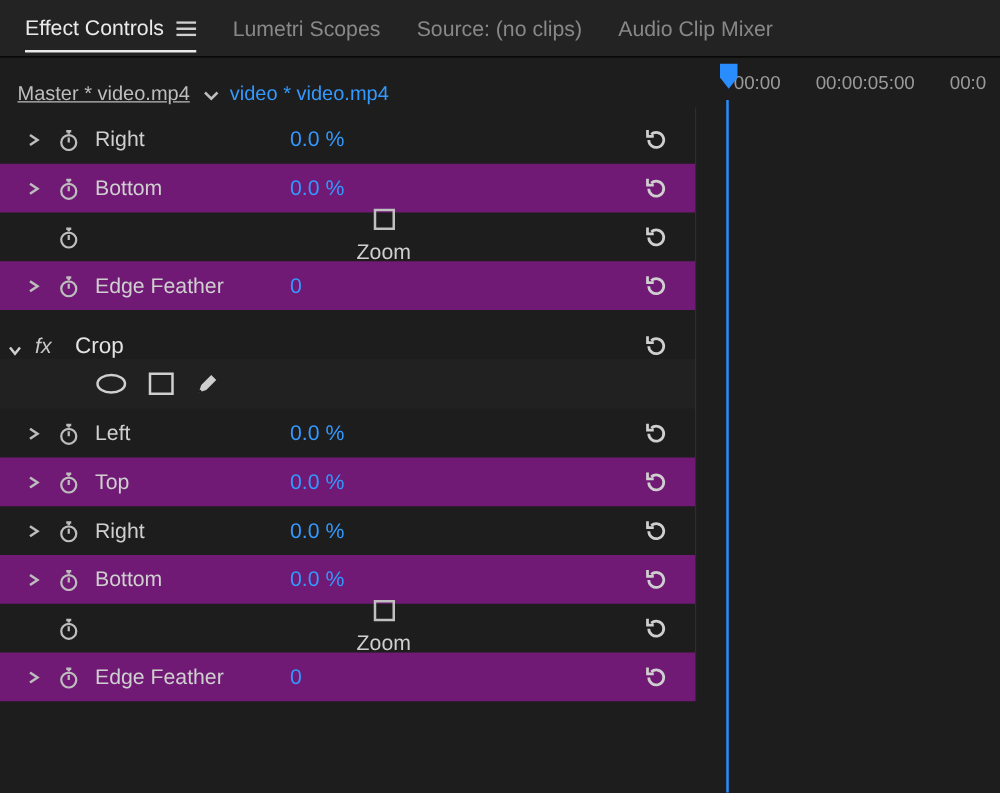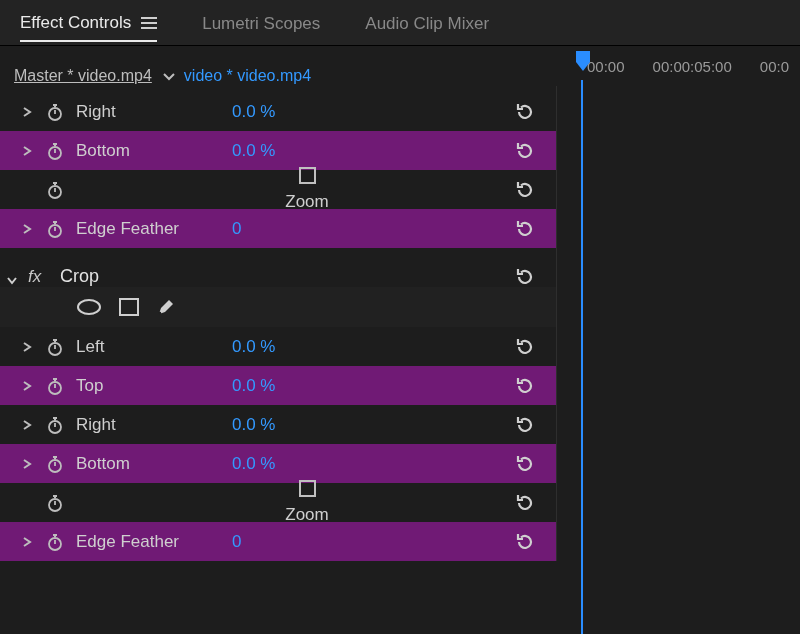--- a/index.html
+++ b/index.html
@@ -11,21 +11,21 @@
     font-size: 15px;
     color: #c8c8c8;
     overflow: hidden;
     position: relative;
   }
 
   
   .top-tabs {
     display: flex;
     align-items: center;
-    gap: 45px;
+    gap: 29px;
     padding: 10px 20px 0 20px;
     height: 46px;
     background: #232323;
     border-bottom: 1px solid #000;
   }
   .top-tab {
     color: #888;
     font-size: 17px;
     padding-bottom: 7px;
   }
@@ -140,20 +140,21 @@
       <svg width="16" height="12" viewBox="0 0 16 12">
           <g stroke="#cfcfcf" stroke-width="2">
             <line x1="0" y1="1" x2="16" y2="1"></line>
             <line x1="0" y1="6" x2="16" y2="6"></line>
             <line x1="0" y1="11" x2="16" y2="11"></line>
           </g>
         </svg>
     </span>
   </div>
   <div class="top-tab">Lumetri Scopes</div>
+  <div class="top-tab">Source: (no clips)</div>
   <div class="top-tab">Audio Clip Mixer</div>
 </div>
 
 <div class="clip-row">
   <span class="clip-master">Master * video.mp4</span>
   <span class="clip-dropdown">
     <svg width="14" height="14" viewBox="0 0 14 14">
         <polyline points="2,5 7,10 12,5" fill="none" stroke="#bdbdbd" stroke-width="2"></polyline>
       </svg>
   </span>

